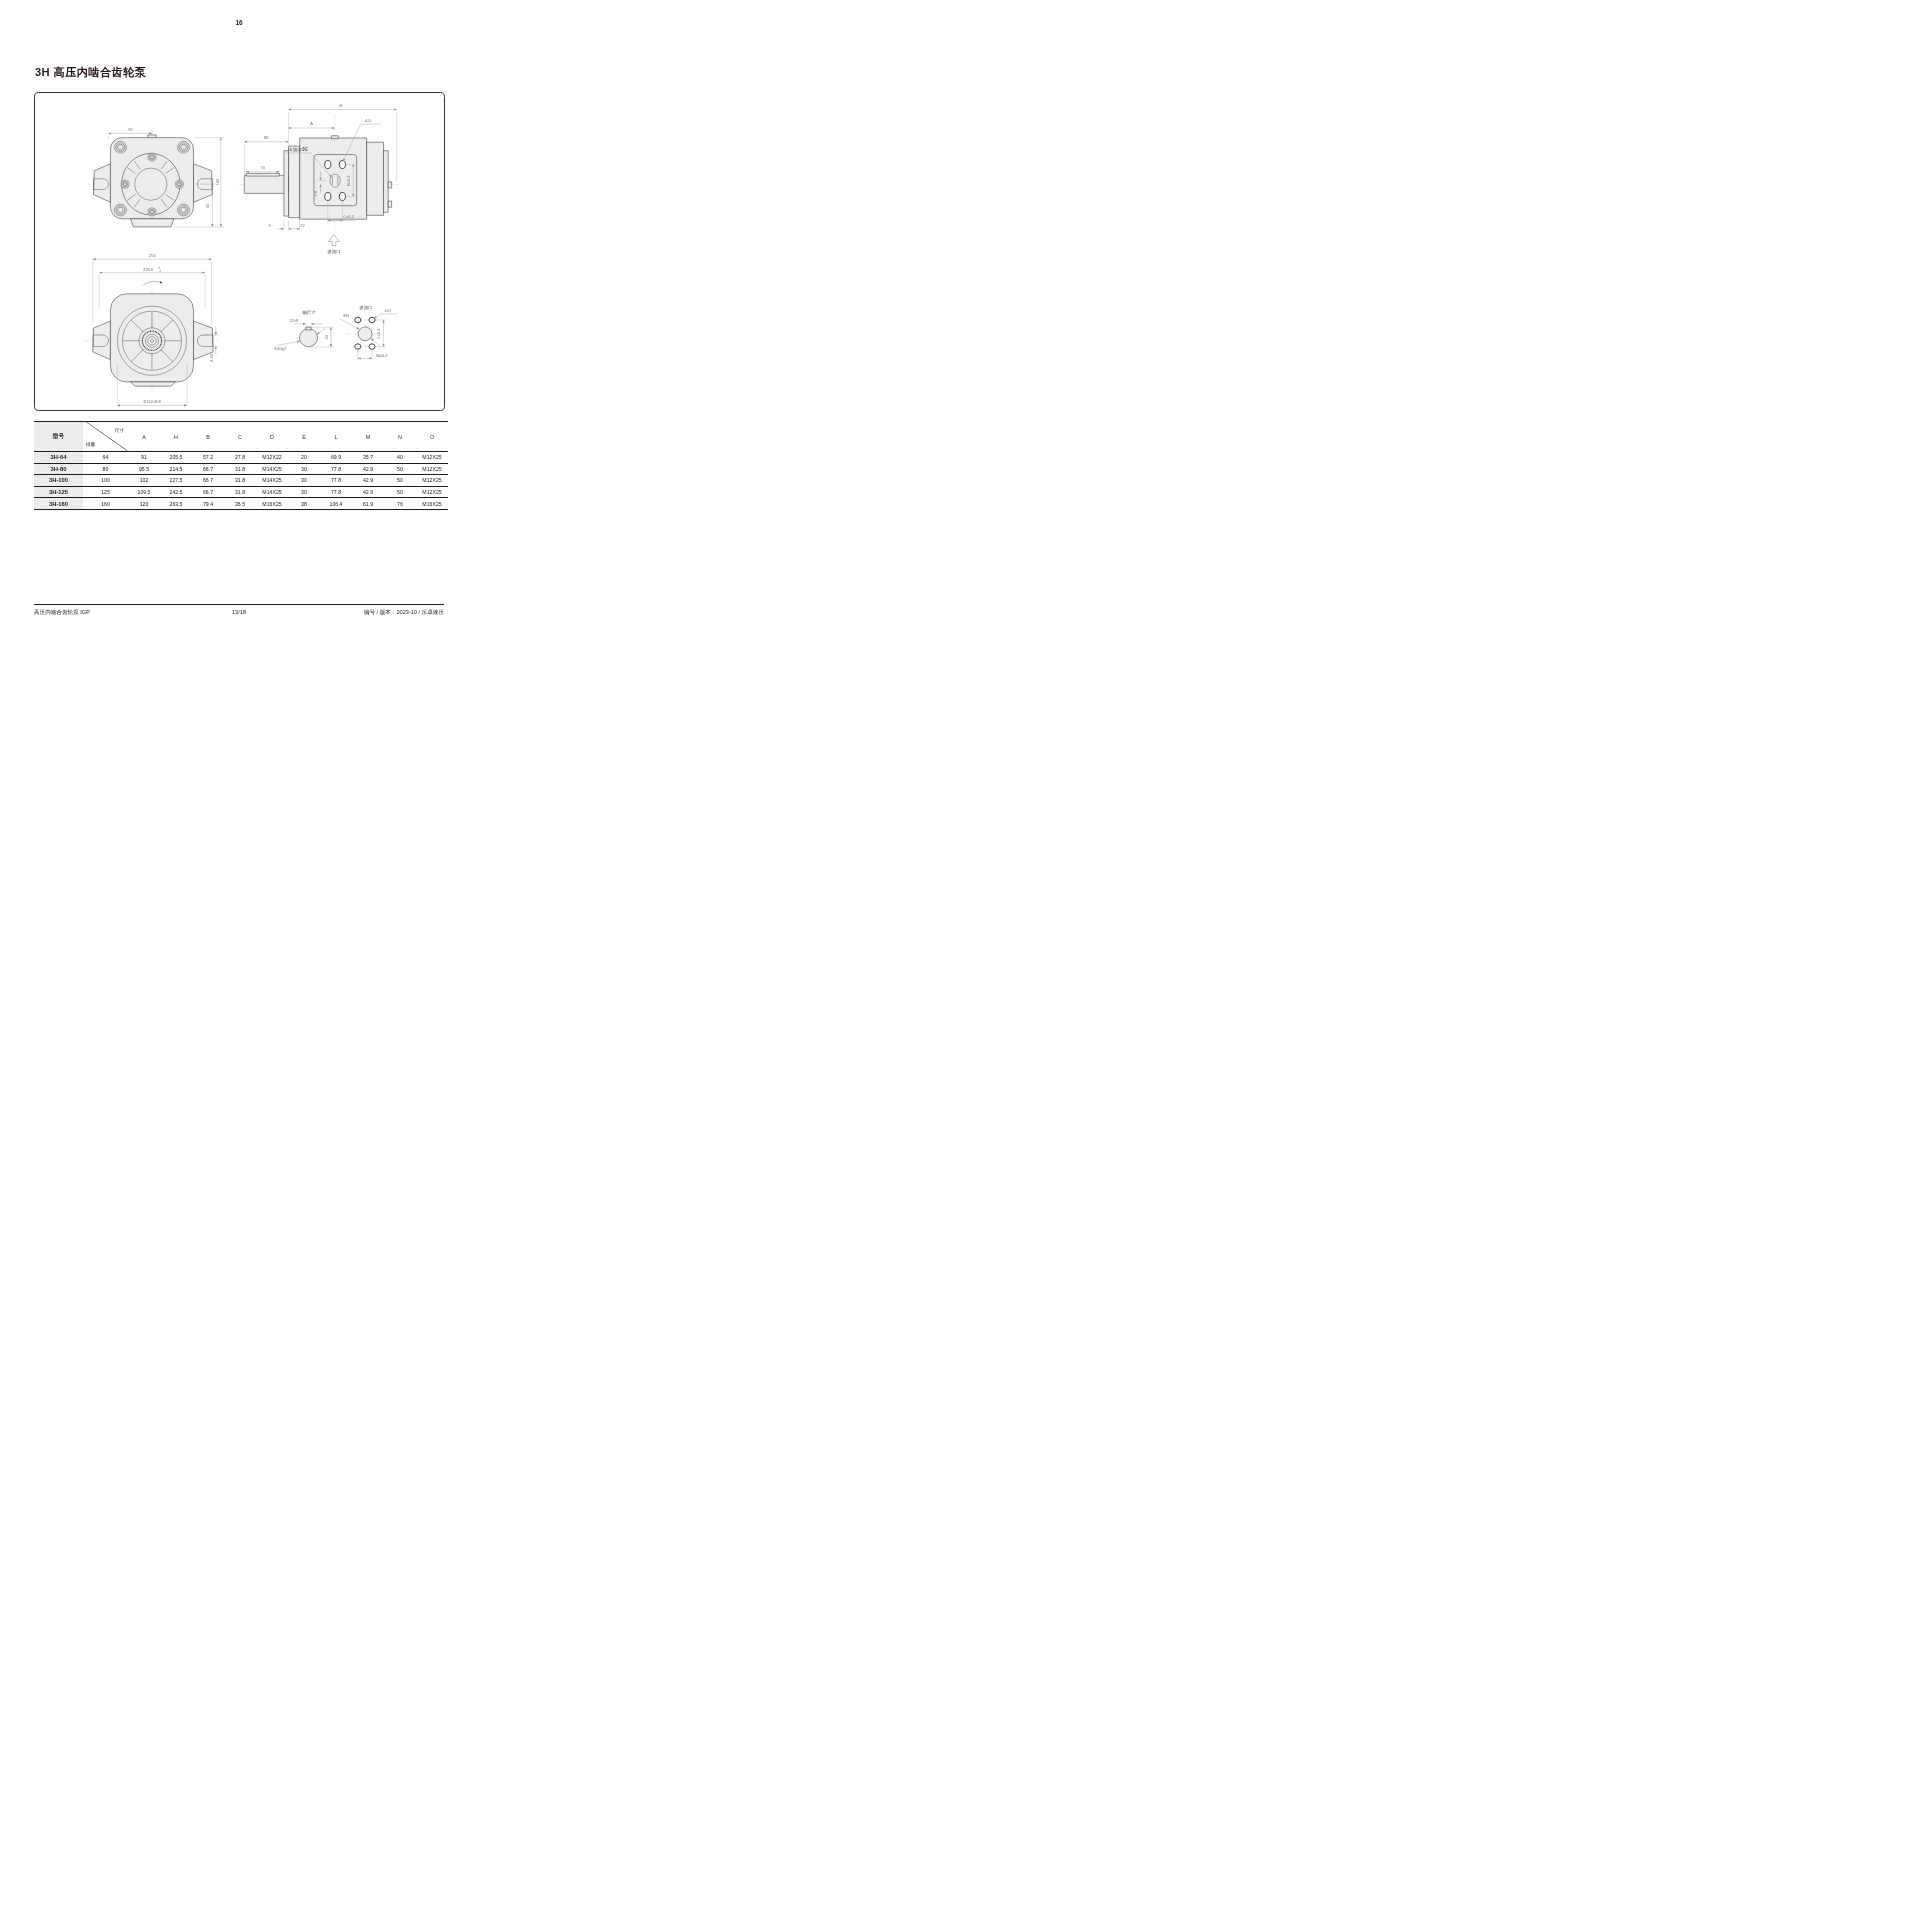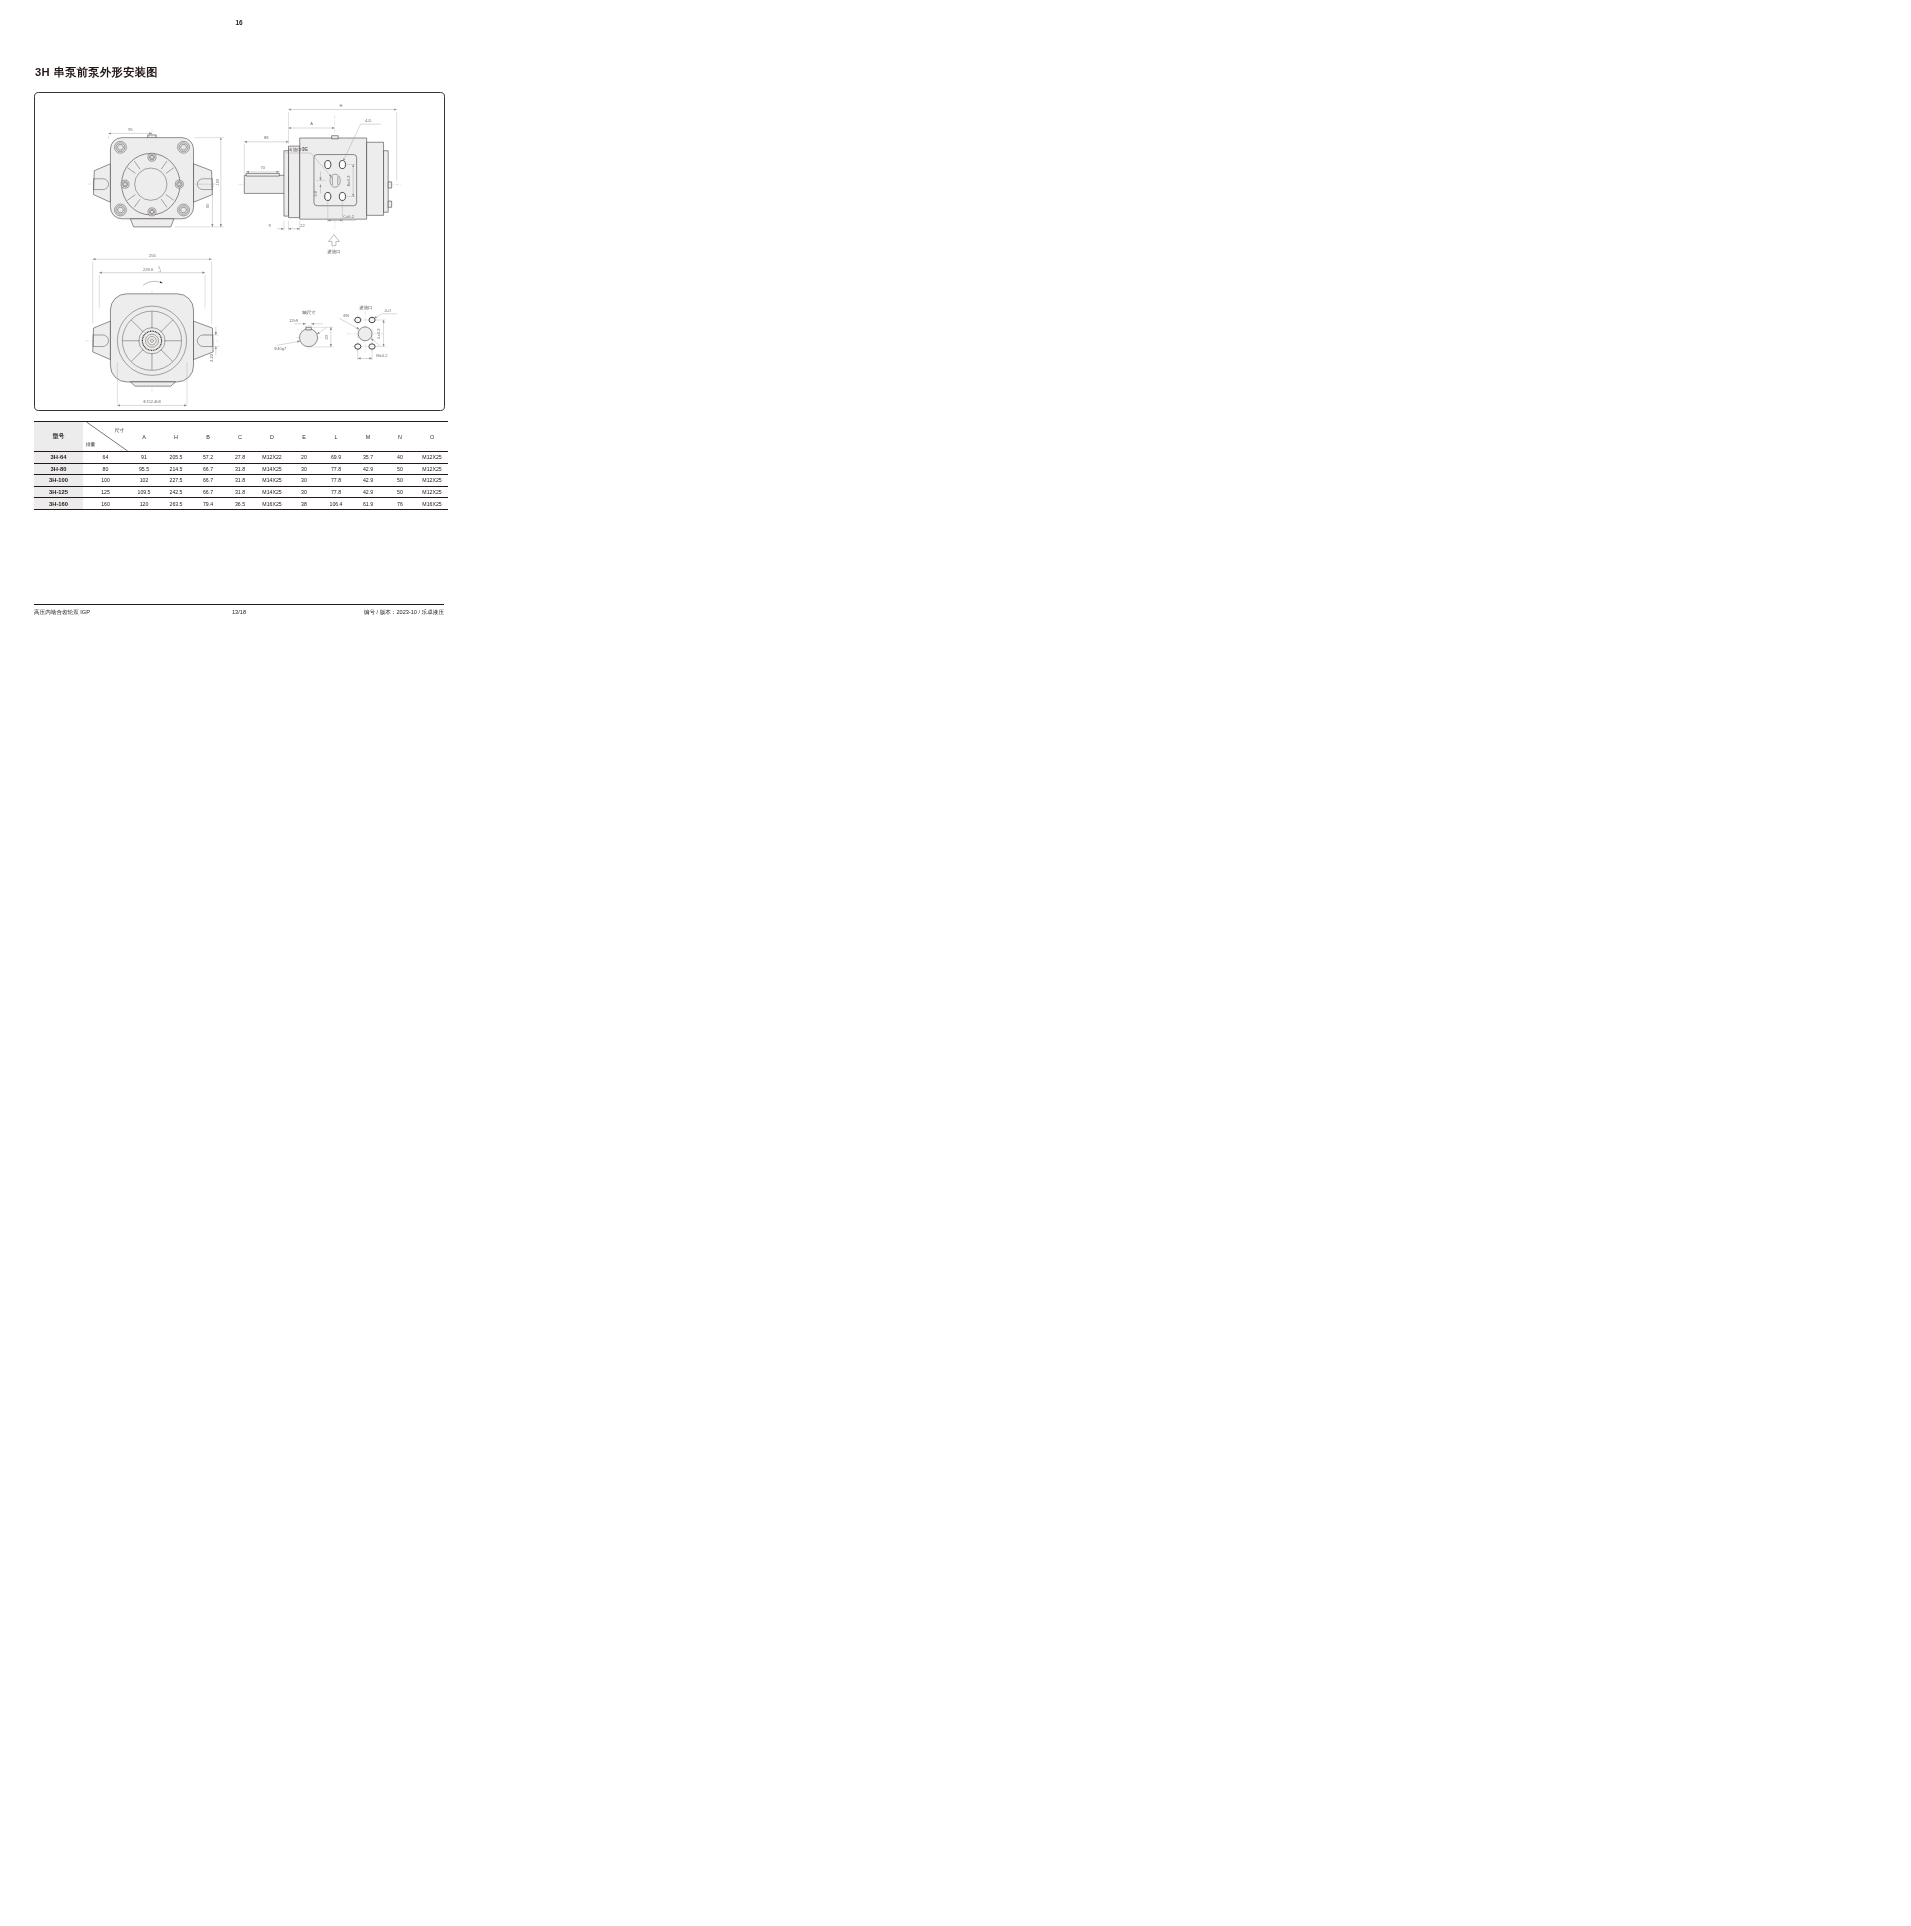--- a/index.html
+++ b/index.html
@@ -51,21 +51,21 @@
   .footer .fl{text-align:left;}
   .footer .fc{text-align:center;}
   .footer .fr{text-align:right;}
 </style>
 </head>
 <body>
 
 <div class="page">
 
   <div class="page-num">16</div>
-  <div class="doc-title">3H 串泵前泵外形安装图</div>
+  <div class="doc-title">3H 高压内啮合齿轮泵</div>
 
   <div class="panel">
     <svg width="409" height="317" viewBox="0 0 1061 824">
       <defs>
         <marker id="mg" viewBox="0 0 10 10" refX="9.2" refY="5" markerWidth="9" markerHeight="9" orient="auto-start-reverse">
           <path d="M0,1.4 L10,5 L0,8.6 z" fill="#8f8c8b"></path>
         </marker>
         <marker id="md" viewBox="0 0 10 10" refX="9.2" refY="5" markerWidth="8" markerHeight="8" orient="auto-start-reverse">
           <path d="M0,1.4 L10,5 L0,8.6 z" fill="#2b211e"></path>
         </marker>

